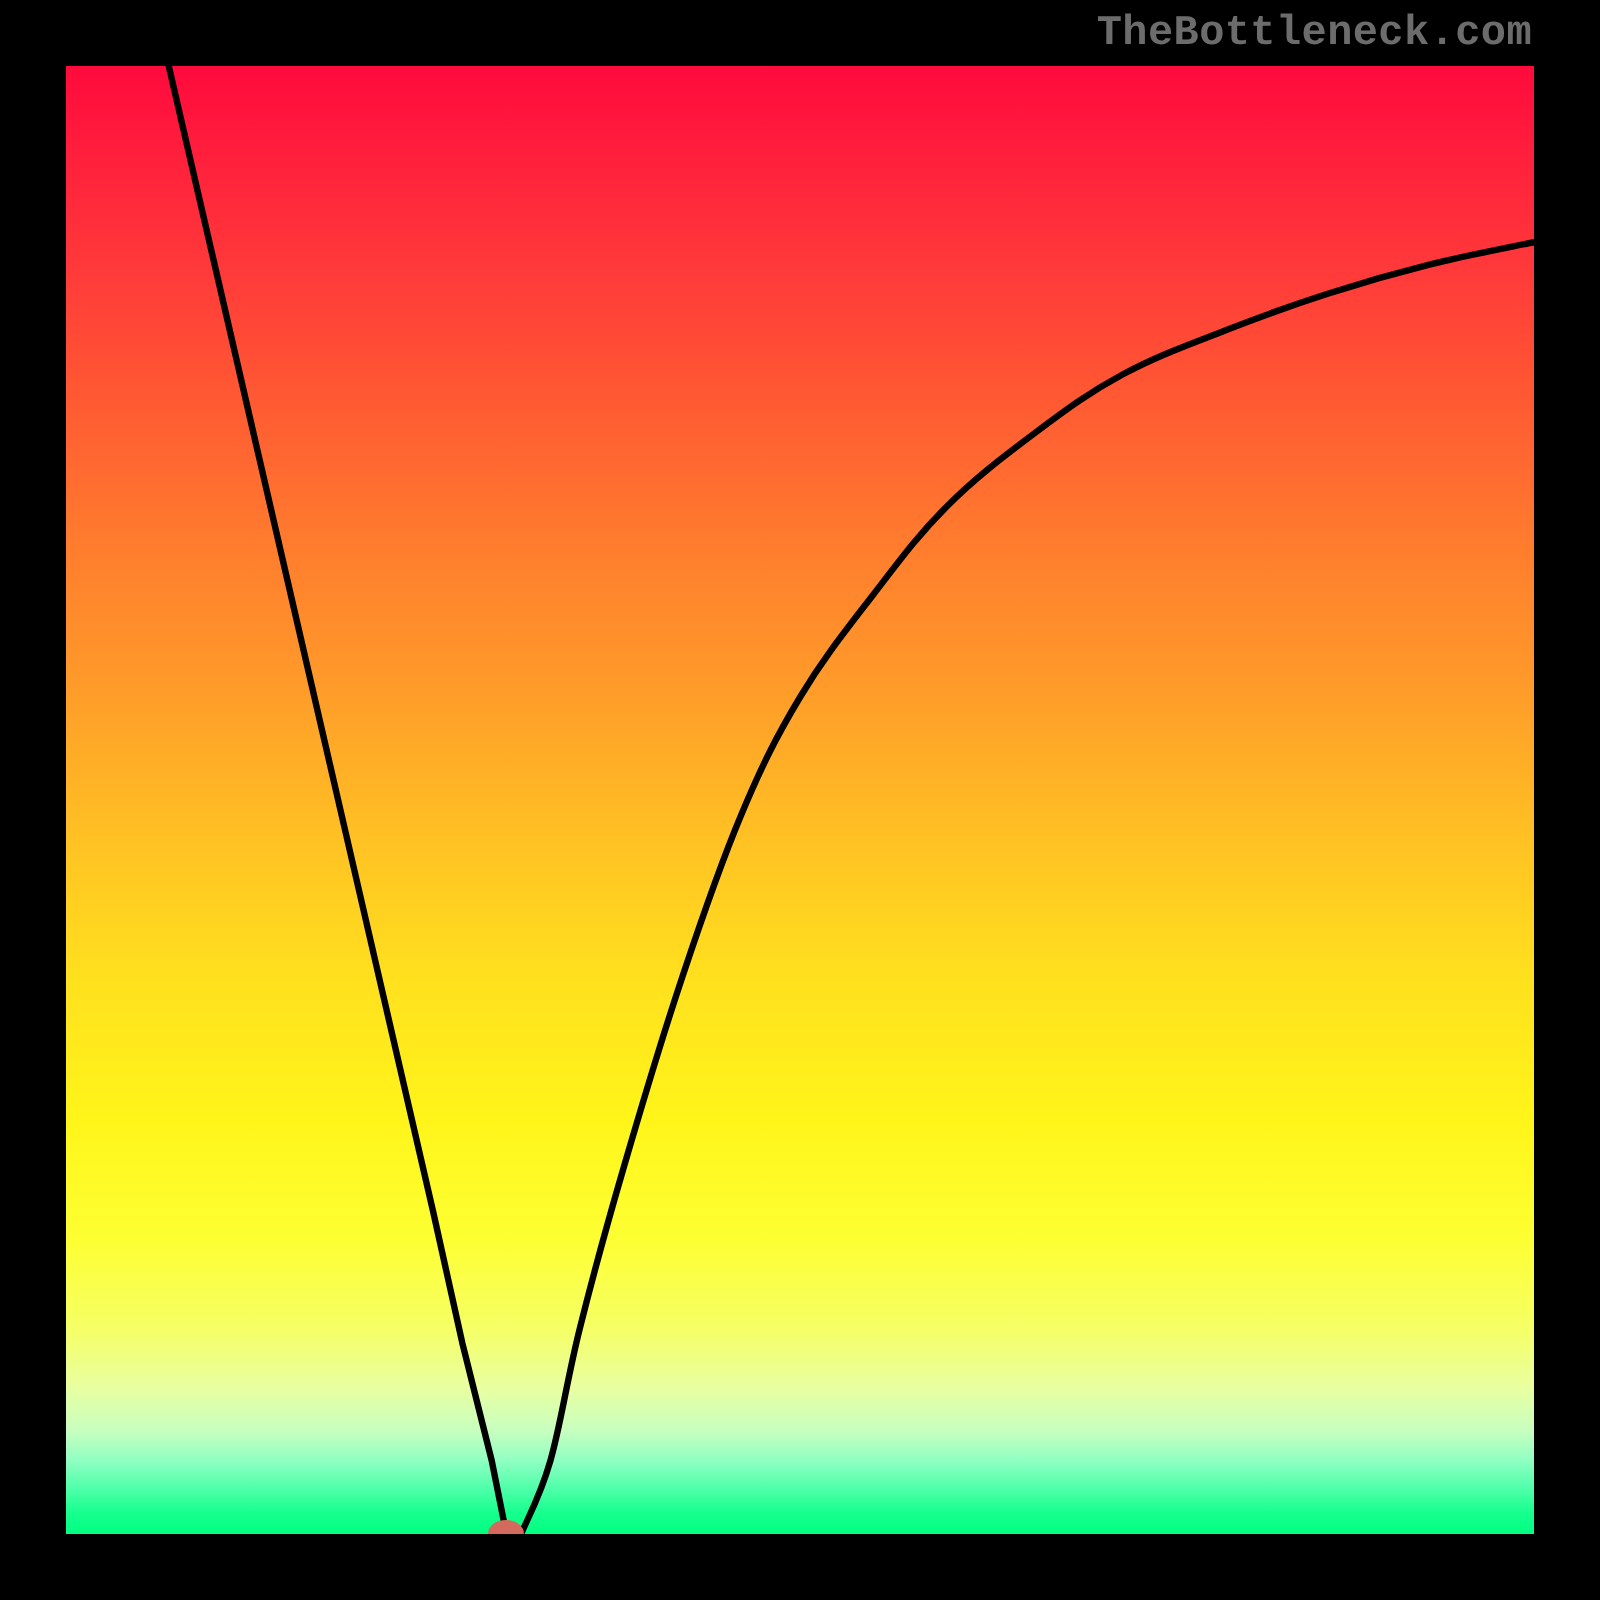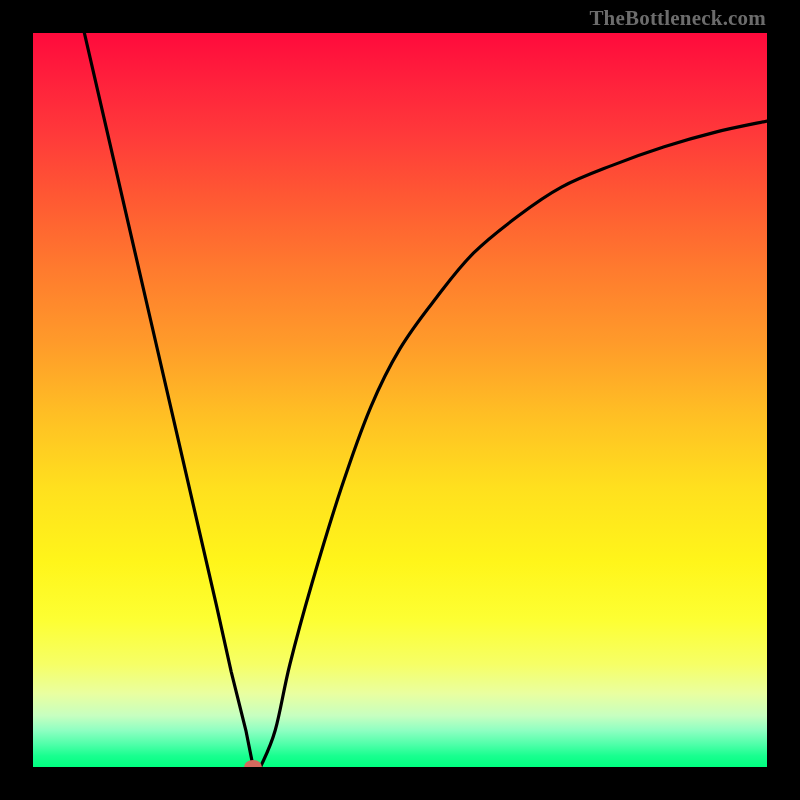--- a/index.html
+++ b/index.html
@@ -51,21 +51,21 @@
       #4cffa8 97%,
       #18ff8f 98.5%,
       #00ff80 100%
     );
   }
   .watermark {
     position: absolute;
     top: 6px;
     right: 34px;
     color: #6c6c6c;
-    font-family: Liberation Serif, serif;
+    font-family: Liberation Mono, monospace;
     font-size: 21px;
     font-weight: 600;
     letter-spacing: 0.2px;
     user-select: none;
   }
   svg.curve {
     position: absolute;
     left: 0;
     top: 0;
     width: 100%;

